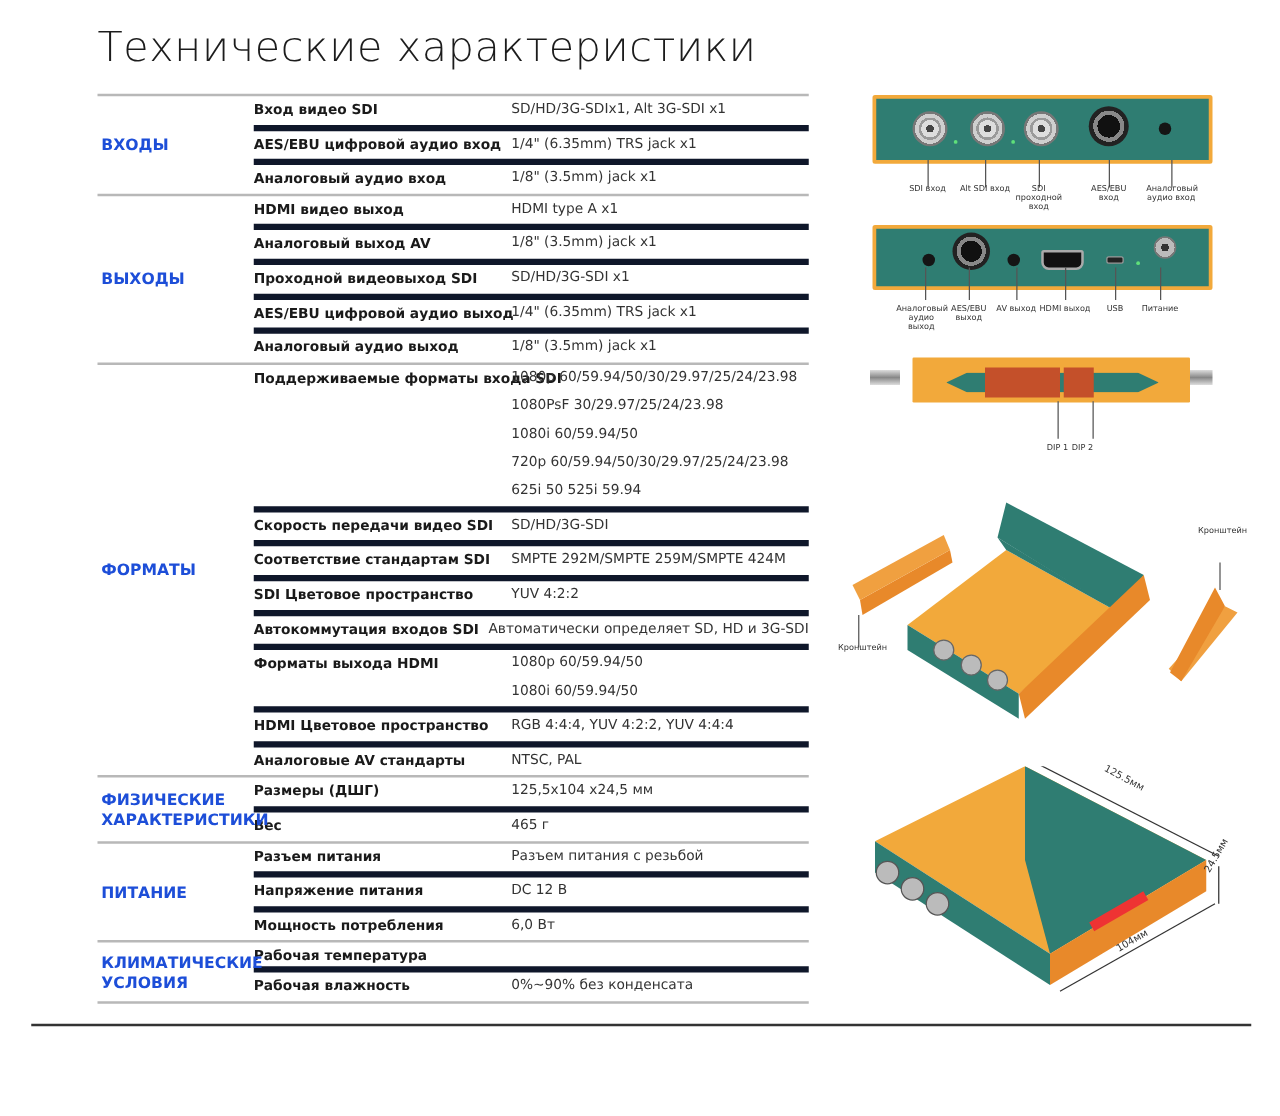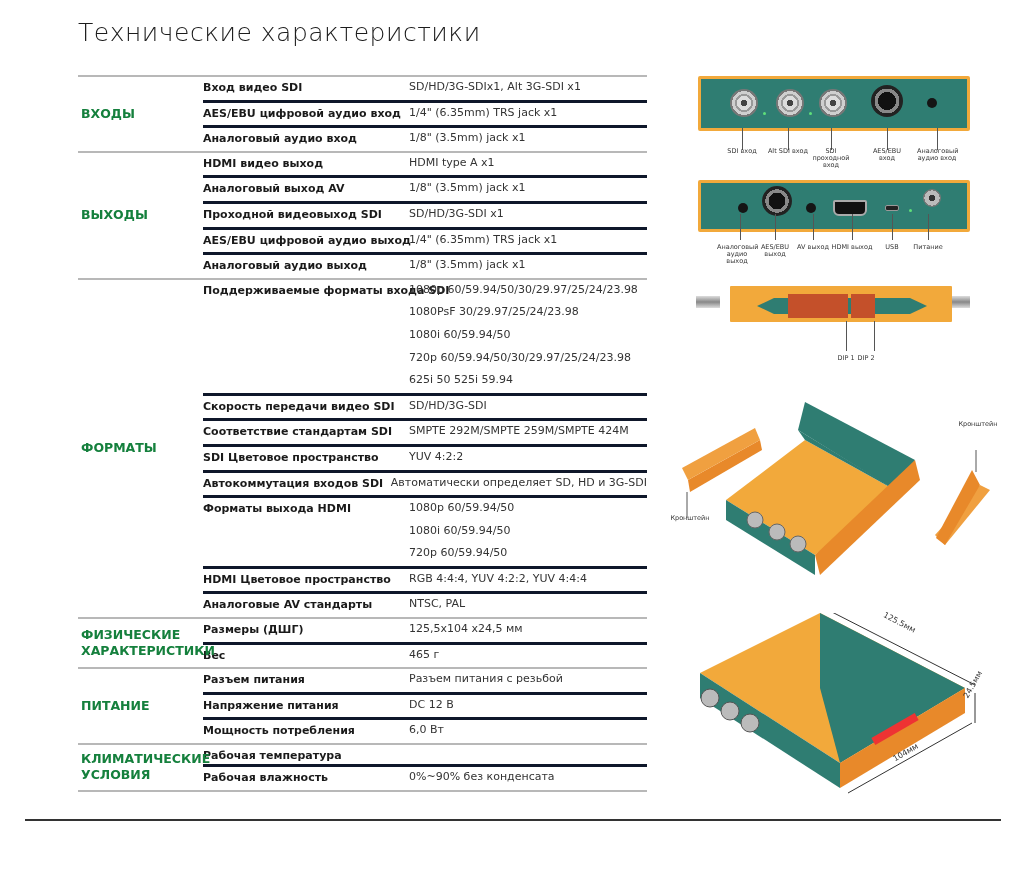--- a/index.html
+++ b/index.html
@@ -1,27 +1,27 @@
 <!DOCTYPE html>
 <html><head>
 <meta charset="utf-8">
 <style>
   html, body { margin: 0; padding: 0; background: #ffffff; }
   body { width: 1024px; height: 893px; position: relative; overflow: hidden;
          font-family: "DejaVu Sans", "Liberation Sans", sans-serif; color: #1a1a1a; }
-  .title { position: absolute; left: 78px; top: 18px; font-size: 25px; font-weight: 300;
+  .title { position: absolute; left: 78px; top: 18px; font-size: 33px; font-weight: 300;
            letter-spacing: 0.5px; color: #1c1c1c; font-family: "DejaVu Sans", sans-serif; }
   .spec { position: absolute; left: 78px; top: 75px; width: 569px; }
   .group { position: relative; border-top: 2px solid #b8b8b8; }
   .group.last { border-bottom: 2px solid #b8b8b8; }
   .gname { position: absolute; left: 3px; top: 0; bottom: 0; width: 122px;
            display: flex; align-items: center; font-size: 12.5px; font-weight: bold;
-           line-height: 16px; color: #15803d; }
+           line-height: 16px; color: #1d4ed8; }
   .rows { margin-left: 125px; }
-  .row { display: flex; border-top: 3px solid #0f172a; }
+  .row { display: flex; border-top: 5px solid #0f172a; }
   .row:first-child { border-top: none; }
   .lbl { width: 206px; font-size: 11px; font-weight: bold; color: #1a1a1a;
          padding-top: 3px; line-height: 16px; white-space: nowrap; }
   .vals { flex: 1; }
   .val { font-size: 11px; color: #333; height: 22.6px; line-height: 20px;
          white-space: nowrap; font-family: "DejaVu Sans", sans-serif; }
   .images { position: absolute; left: 660px; top: 68px; width: 364px; height: 740px; }
   .panel { position: absolute; background: #2f7d72; border: 3px solid #f2a93b; border-radius: 2px; }
   .cap { position: absolute; font-size: 6.5px; color: #333; text-align: center; line-height: 7px;
          width: 56px; margin-left: -28px; }
@@ -133,21 +133,20 @@
           <div class="lbl">Автокоммутация входов SDI</div>
           <div class="vals">
             <div class="val">Автоматически определяет SD, HD и 3G-SDI</div>
           </div>
         </div>
         <div class="row">
           <div class="lbl">Форматы выхода HDMI</div>
           <div class="vals">
             <div class="val">1080p 60/59.94/50</div>
             <div class="val">1080i 60/59.94/50</div>
-            <div class="val">720p 60/59.94/50</div>
           </div>
         </div>
         <div class="row">
           <div class="lbl">HDMI Цветовое пространство</div>
           <div class="vals">
             <div class="val">RGB 4:4:4, YUV 4:2:2, YUV 4:4:4</div>
           </div>
         </div>
         <div class="row">
           <div class="lbl">Аналоговые AV стандарты</div>

